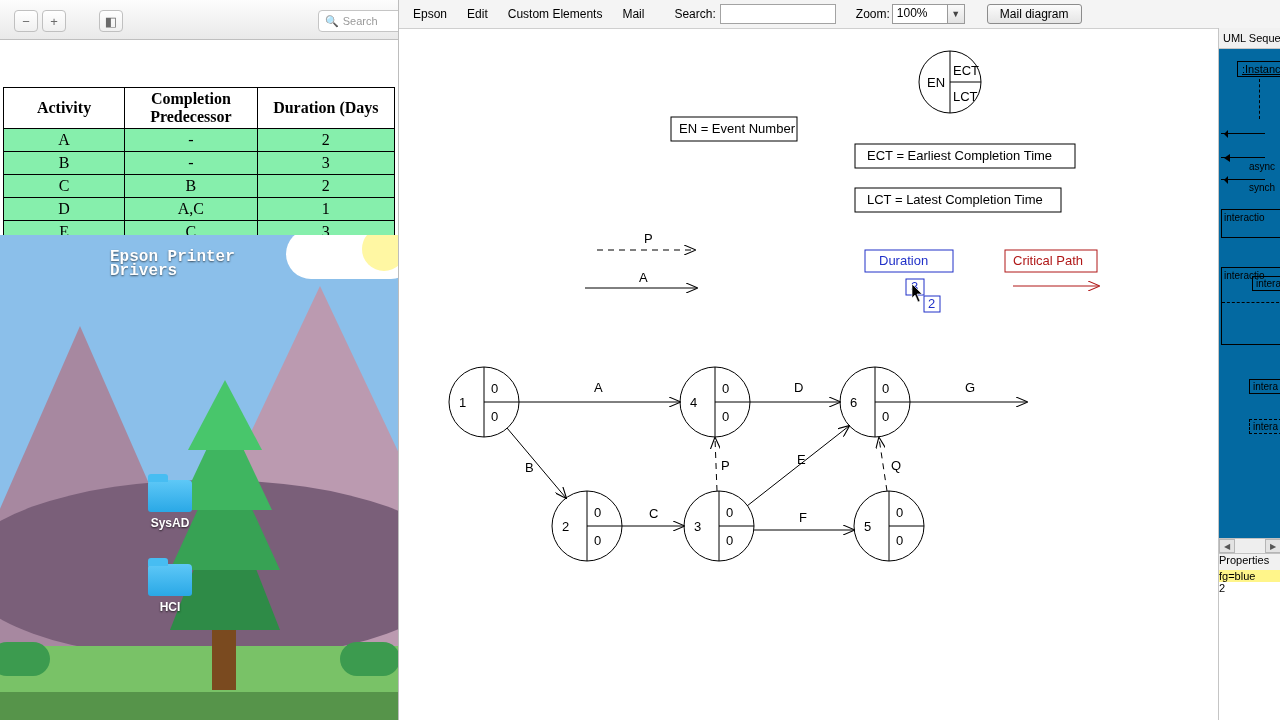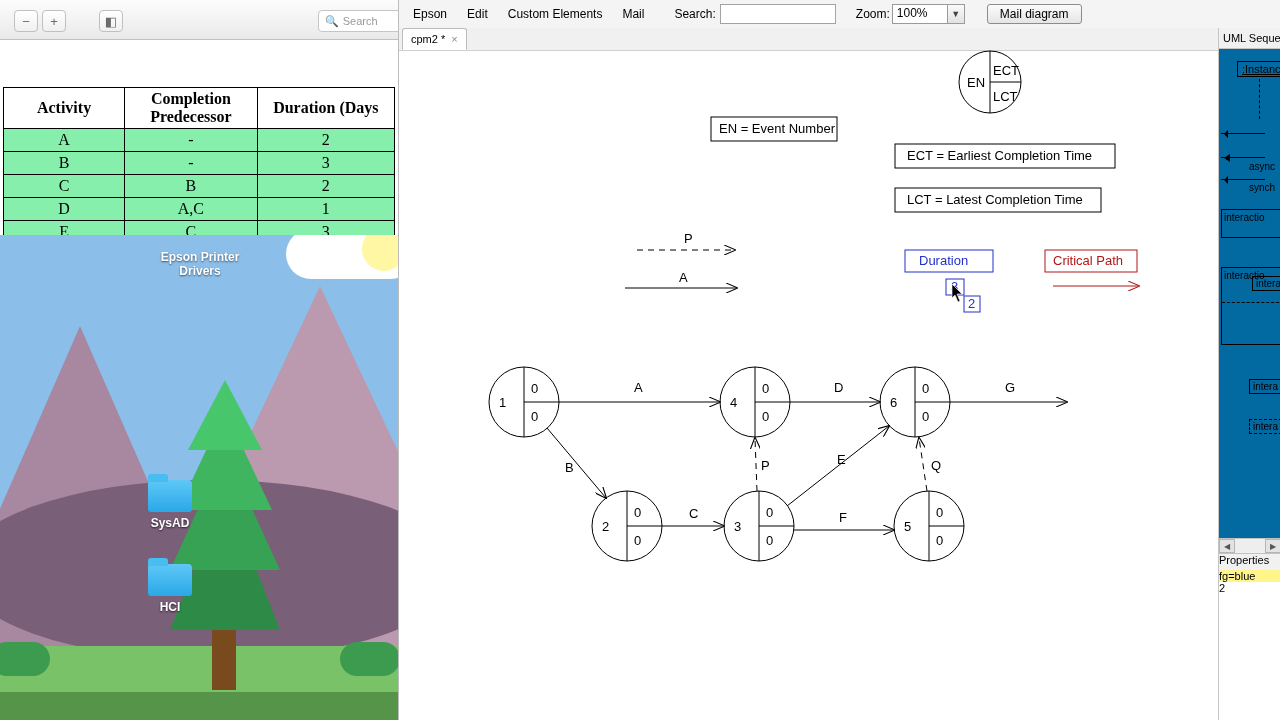--- a/index.html
+++ b/index.html
@@ -37,38 +37,38 @@
   .tree .tri.t3 { bottom:180px; border-bottom:100px solid #3fb560; left:8px; border-left-width:47px; border-right-width:47px; }
   .tree .tri.t4 { bottom:240px; border-bottom:70px solid #48c66b; left:18px; border-left-width:37px; border-right-width:37px; }
   .bush { position:absolute; bottom:44px; width:60px; height:34px; border-radius:30px; background:#3c9b4f; }
   .bush.b1 { left:-10px; }
   .bush.b2 { left:340px; }
 
   .dock-icon { position:absolute; width:44px; height:36px;margin-left:6px; }
   .dock-folder { width:44px; height:32px; border-radius:4px 4px 3px 3px; background:linear-gradient(#5ec8f7,#2aa8e6); position:relative; }
   .dock-folder:before { content:""; position:absolute; left:0; top:-6px; width:20px; height:8px; border-radius:3px 3px 0 0; background:#47bdf2; }
   .dock-label { position:absolute; top:36px; width:100%; text-align:center; color:#fff; font-size:12px; font-weight:bold; text-shadow:0 1px 2px rgba(0,0,0,.7); }
-  .printer-label { position:absolute; left:110px; top:250px; width:180px; text-align:center; color:#fff; font-size:12px; font-weight:bold; text-shadow:0 1px 2px rgba(0,0,0,.6); line-height:14px; }
+  .printer-label { position:absolute; left:110px; top:250px; width:180px; text-align:left; color:#fff; font-size:16px; font-weight:bold; text-shadow:0 1px 2px rgba(0,0,0,.6); line-height:14px;font-family:Liberation Mono, monospace; }
 
   
   .diagram-app { position:absolute; left:398px; top:0; width:882px; height:720px; background:#ffffff; border-left:1px solid #bdbdbd; }
   .menubar { position:absolute; left:0; top:0; right:0; height:28px; display:flex; align-items:center; padding:0 4px; gap:0; background:#f4f4f4; border-bottom:1px solid #cfcfcf; }
   .menubar .menu { padding:4px 10px; cursor:default; }
   .menubar .lbl { margin-left:20px; }
   .menubar input.search { width:110px; height:16px; border:1px solid #a3a3a3; margin-left:4px; }
   .zoom-combo { display:inline-flex; align-items:flex-start; border:1px solid #9a9a9a; height:18px; margin-left:2px; background:#fff; }
   .zoom-combo input { border:0; width:46px; height:16px; padding:0 4px; font-size:12px; }
   .zoom-combo .dd { width:16px; height:18px; border-left:1px solid #9a9a9a; background:linear-gradient(#fafafa,#e2e2e2); display:flex; align-items:center; justify-content:center; font-size:9px; color:#444; }
   .mail-btn { margin-left:22px; height:20px; padding:0 12px; border:1px solid #8c8c8c; border-radius:3px; background:linear-gradient(#fbfbfb,#e5e5e5); font-size:12px; }
 
   .tabstrip { position:absolute; left:0; top:28px; right:0; height:22px; background:#f0f0f0; border-bottom:1px solid #d0d0d0; display:flex; align-items:flex-end; }
   .tab { height:20px; padding:0 8px; border:1px solid #bcbcbc; border-bottom:1px solid #fff; background:#fff; border-radius:3px 3px 0 0; margin-left:3px; font-size:11px; display:flex; align-items:center; gap:6px; }
   .tab .x { color:#8a8a8a; }
 
-  .canvas { position:absolute; left:0; top:50px; width:820px; height:670px; overflow:hidden;margin-left:40px; }
+  .canvas { position:absolute; left:0; top:50px; width:820px; height:670px; overflow:hidden; }
 
   .palette { position:absolute; right:0; top:28px; width:62px; height:692px; border-left:1px solid #c5c5c5; background:#0369a1; overflow:hidden; }
   .palette .hdr { height:20px; border-bottom:1px solid #c5c5c5; background:#f1f1f1; padding-left:4px; font-size:11px; display:flex; align-items:center; white-space:nowrap; }
   .palette .body { position:relative; height:500px; }
   .pal-instance { position:absolute; left:18px; top:12px; border:1px solid #000; padding:1px 4px; font-size:11px; text-decoration:underline; }
   .pal-msg { position:absolute; left:6px; font-size:10px; }
   .pal-arrow-solid { position:absolute; left:2px; width:44px; height:0; border-top:1.2px solid #000; }
   .pal-arrow-solid:after { content:""; position:absolute; left:-1px; top:-4px; border:4px solid transparent; border-right-color:#000; }
   .pal-arrow-solid.filled:after { border-right:6px solid #000; }
   .pal-interaction { position:absolute; left:2px; width:58px; border:1px solid #000; font-size:10px; padding:2px 2px 14px 2px; }
@@ -194,26 +194,20 @@
       <span class="lbl">Search:</span>
       <input class="search" value="" style="">
       <span class="lbl">Zoom:</span>
       <span class="zoom-combo">
         <input value="100%" style="">
         <span class="dd">▼</span>
       </span>
       <button class="mail-btn">Mail diagram</button>
     </div>
 
-    <div class="tabstrip">
-      <div class="tab">
-        <span>cpm2 *</span>
-        <span class="x">×</span>
-      </div>
-    </div>
 
     <div class="canvas">
       <svg width="820" height="670">
         <defs>
           <marker id="ah" markerWidth="12" markerHeight="10" refX="11" refY="5" orient="auto">
             <path d="M0,0 L12,5 L0,10" fill="none" stroke="#000" stroke-width="1.1"></path>
           </marker>
           <marker id="ahRed" markerWidth="12" markerHeight="10" refX="11" refY="5" orient="auto">
             <path d="M0,0 L12,5 L0,10" fill="none" stroke="#b01717" stroke-width="1.1"></path>
           </marker>

